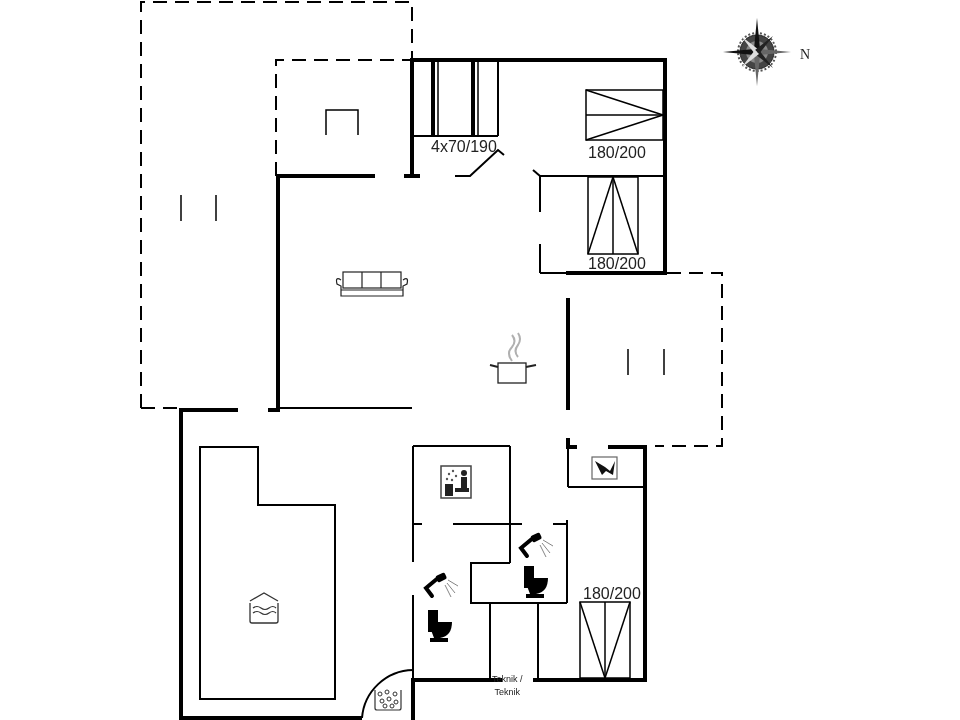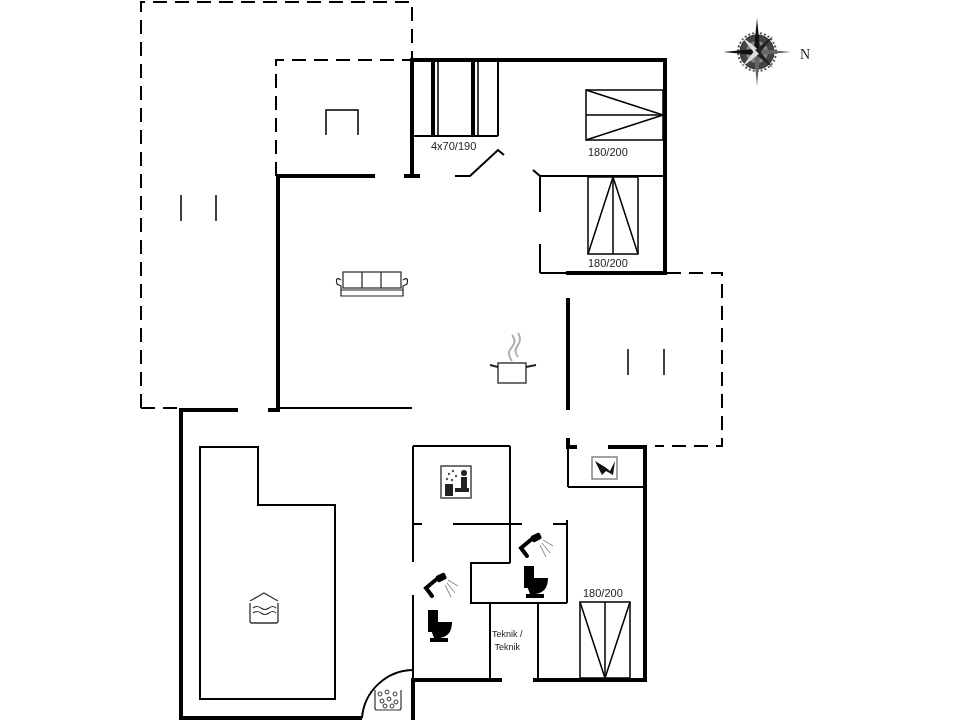--- a/index.html
+++ b/index.html
@@ -2,22 +2,22 @@
 <html><head>
   <meta charset="utf-8">
   <style>
     html, body { margin: 0; padding: 0; background: #ffffff; }
     body { width: 960px; height: 720px; overflow: hidden; position: relative; font-family: "Liberation Sans", sans-serif; }
     svg.plan { position: absolute; left: 0; top: 0; }
     .wall { stroke: #000; stroke-width: 4; fill: none; stroke-linecap: square; }
     .wall-thin { stroke: #000; stroke-width: 2; fill: none; }
     .dash { stroke: #000; stroke-width: 2; fill: none; stroke-dasharray: 14 8; }
     .line { stroke: #000; stroke-width: 1.5; fill: none; }
-    .lbl { position: absolute; font-size: 11px; color: #222; white-space: nowrap; line-height: 13px; }
-    .lbl-sm { font-size: 9px; text-align: center; }
+    .lbl { position: absolute; font-size: 16px; color: #222; white-space: nowrap; line-height: 13px; }
+    .lbl-sm { font-size: 9px; text-align: center; margin-top: 45px; }
     .north { position: absolute; left: 800px; top: 47px; font-family: "Liberation Serif", serif; font-size: 14px; color: #222; }
   </style>
 </head>
 <body>
 
 <svg class="plan" width="960" height="720" viewBox="0 0 960 720" xmlns="http://www.w3.org/2000/svg">
 
   <g>
     <path class="dash" d="M141,408 L141,2 L412,2 L412,60"></path>
     <path class="dash" d="M276,176 L276,60 L412,60"></path>

